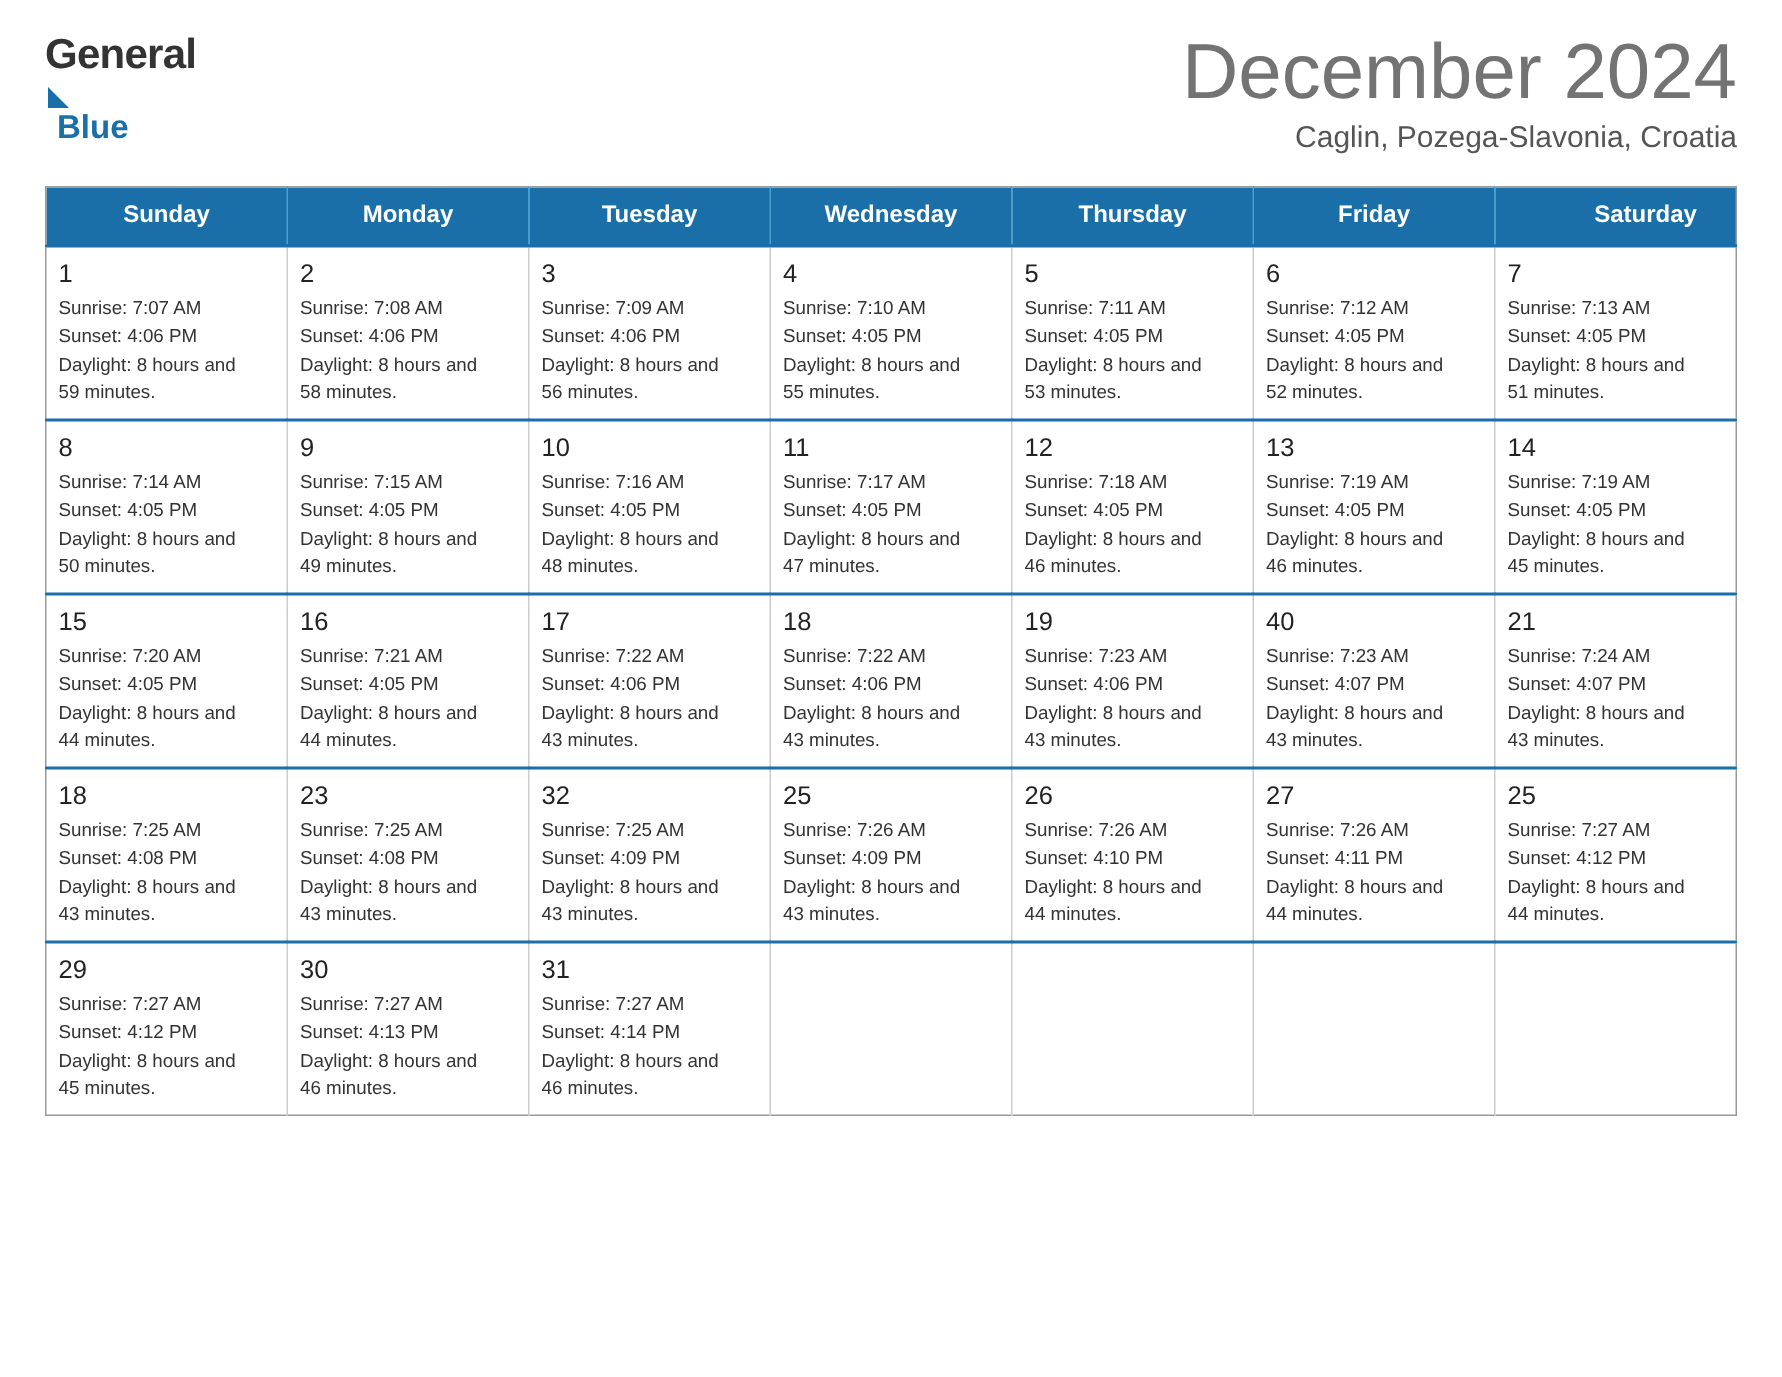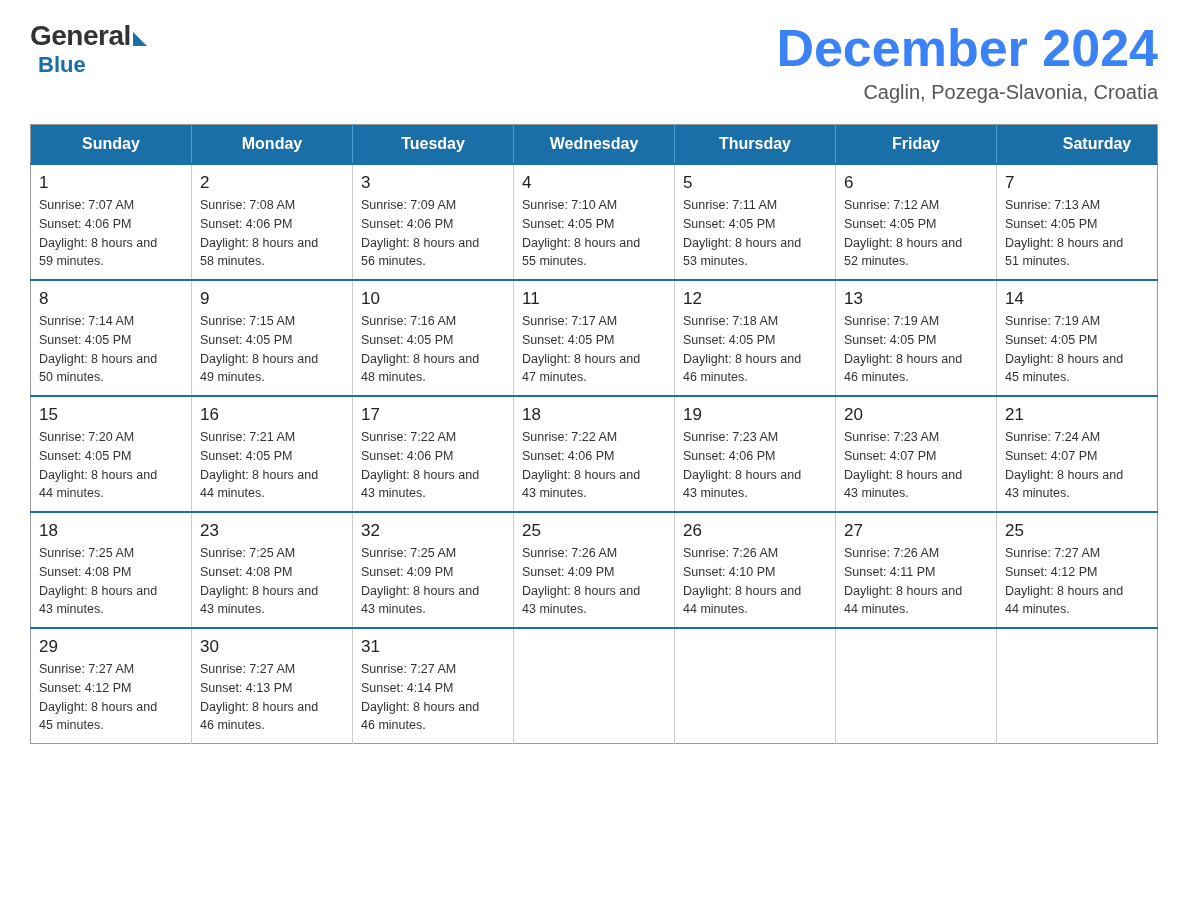--- a/index.html
+++ b/index.html
@@ -16,21 +16,22 @@
       align-items: flex-start;
       margin-bottom: 20px;
     }
     .logo {
       display: flex;
       flex-direction: column;
       align-items: flex-start;
     }
     .logo-top {
       display: flex;
-      align-items: center;
+      align-items: flex-start;
+      flex-direction: column;
     }
     .logo-general {
       font-size: 28px;
       font-weight: bold;
       color: #333;
       letter-spacing: -0.5px;
     }
     .logo-arrow {
       width: 0;
       height: 0;
@@ -44,22 +45,22 @@
       font-size: 22px;
       font-weight: bold;
       color: #1a6fa8;
       margin-left: 8px;
     }
     .title-section {
       text-align: right;
     }
     .month-title {
       font-size: 52px;
-      font-weight: bold;
-      color: #3b82f6;
+      font-weight: normal;
+      color: #737373;
       line-height: 1.1;
     }
     .subtitle {
       font-size: 20px;
       color: #555;
       margin-top: 4px;
     }
     table {
       width: 100%;
       border-collapse: collapse;
@@ -293,21 +294,21 @@
       </td>
         <td>
         <span class="day-num">19</span>
         <div class="day-info">
           Sunrise: 7:23 AM<br>
           Sunset: 4:06 PM<br>
           Daylight: 8 hours and<br>43 minutes.
         </div>
       </td>
         <td>
-        <span class="day-num">20</span>
+        <span class="day-num">40</span>
         <div class="day-info">
           Sunrise: 7:23 AM<br>
           Sunset: 4:07 PM<br>
           Daylight: 8 hours and<br>43 minutes.
         </div>
       </td>
         <td>
         <span class="day-num">21</span>
         <div class="day-info">
           Sunrise: 7:24 AM<br>

